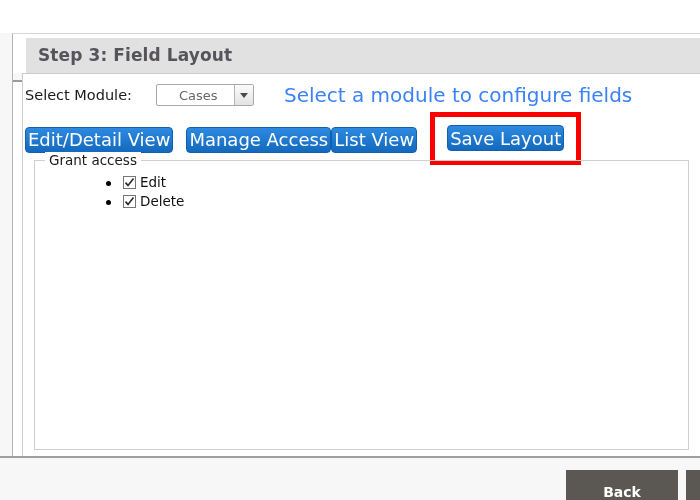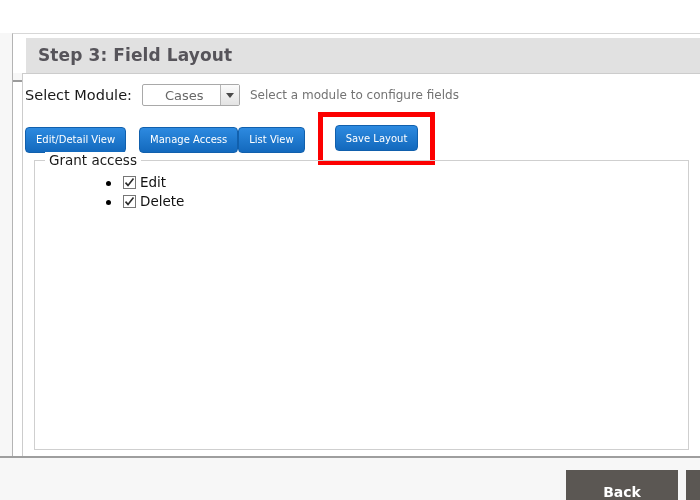--- a/index.html
+++ b/index.html
@@ -79,21 +79,21 @@
   }
 
   
   .module-row {
     position: absolute;
     left: 12px;
     top: 48px;
     height: 26px;
     display: flex;
     align-items: center;
-    gap: 10px;
+    gap: 24px;
   }
   .module-label {
     font-size: 14.5px;
     color: #1a1a1a;
     white-space: nowrap;
   }
   .module-select {
     width: 98px;
     height: 22px;
     background: #ffffff;
@@ -126,44 +126,45 @@
   }
   .chev {
     display: block;
     width: 0;
     height: 0;
     border-left: 4.5px solid transparent;
     border-right: 4.5px solid transparent;
     border-top: 5px solid #4a4a4a;
   }
   .module-hint {
-    font-size: 12px;
-    color: #737373;
-    white-space: nowrap;
+    font-size: 20px;
+    color: #3b82f6;
+    white-space: nowrap;
+    margin-left: 6px;
   }
 
   
   .btn-bar {
     position: absolute;
     left: 12px;
     top: 80px;
     display: flex;
     align-items: center;
   }
   .btn-blue {
     height: 26px;
     background: linear-gradient(#2d8ae0, #1369bd);
     border: 1px solid #1160ad;
     border-radius: 4px;
     color: #ffffff;
-    font-size: 10px;
+    font-size: 18px;
     display: flex;
     align-items: center;
     justify-content: center;
-    padding: 0 10px;
+    padding: 0 2px;
     white-space: nowrap;
     box-sizing: border-box;
     cursor: pointer;
   }
 
   
   .save-wrap {
     position: relative;
     border: 5px solid #fc0000;
     background: #ffffff;

